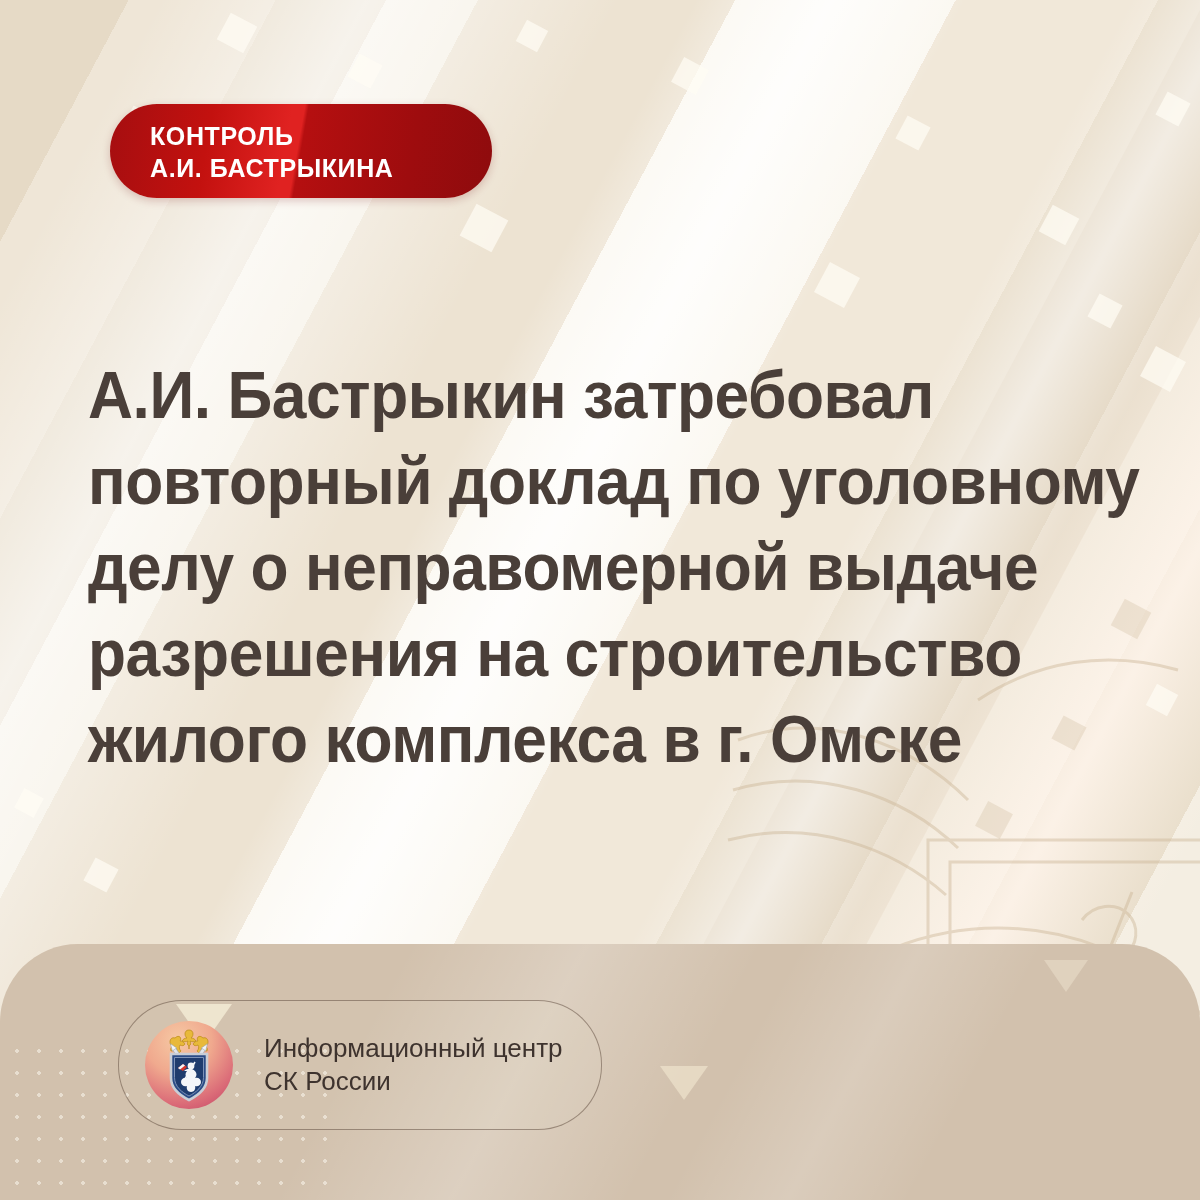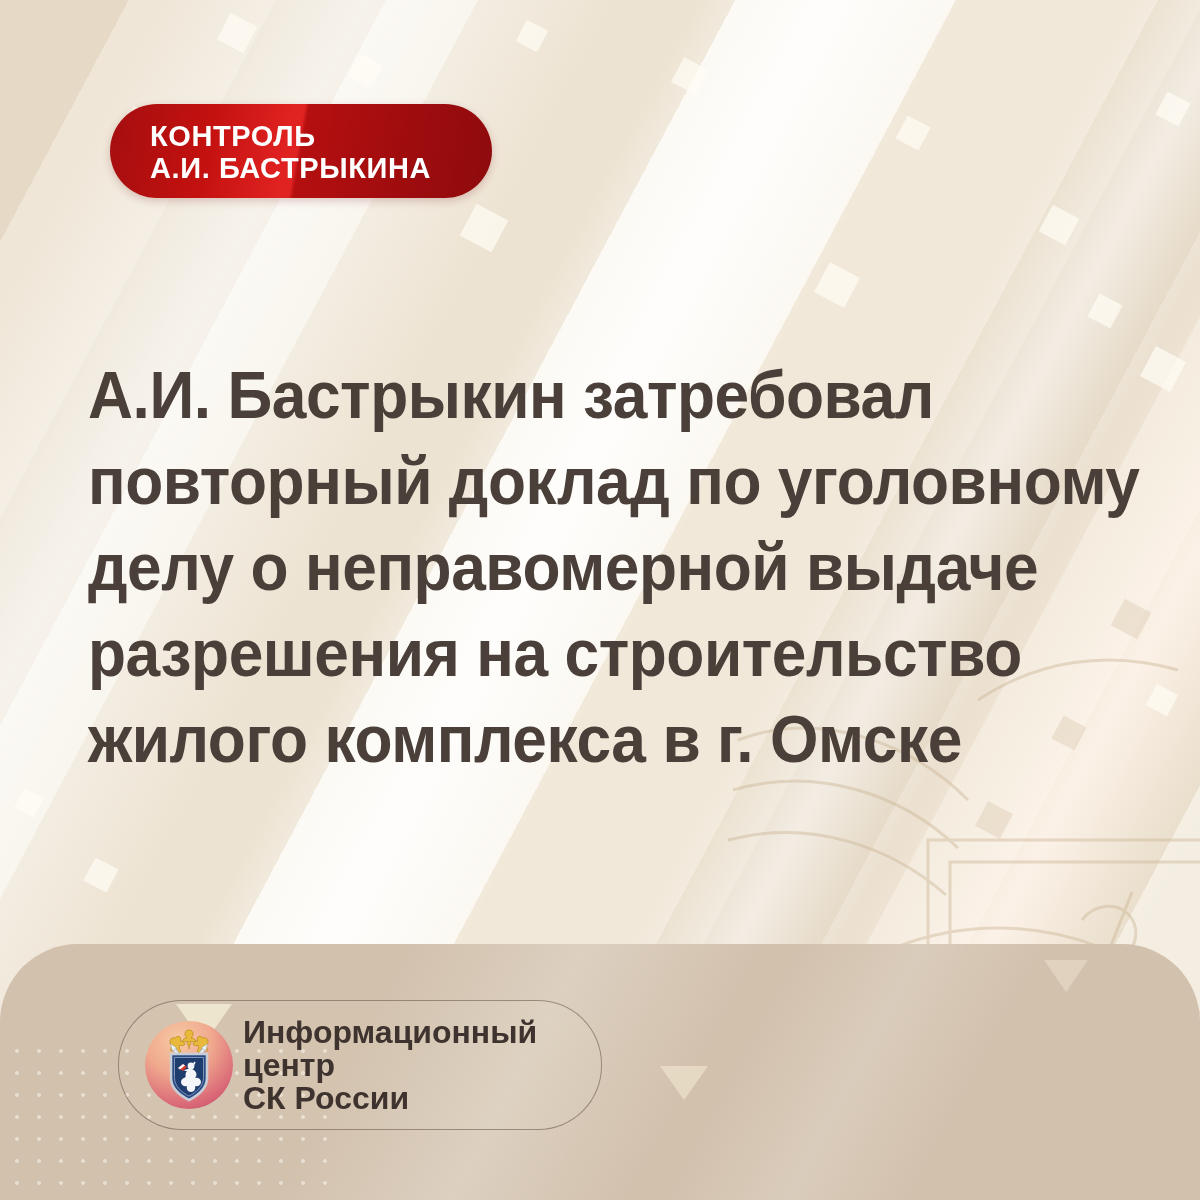--- a/index.html
+++ b/index.html
@@ -128,21 +128,21 @@
     box-shadow: 0 3px 9px rgba(120,20,16,.22);
     overflow: hidden;
   }
   .badge-inner {
     position: absolute;
     left: 40px;
     top: 16px;
     right: 10px;
     color: #ffffff;
     font-weight: 700;
-    font-size: 29px;
+    font-size: 25px;
     line-height: 32px;
     letter-spacing: .6px;
     text-transform: uppercase;
     white-space: pre-line;
   }
 
   
   .headline {
     position: absolute;
     left: 88px;
@@ -224,25 +224,25 @@
     position: relative;
     flex: 0 0 auto;
     width: 88px;
     height: 88px;
     margin-left: 26px;
     border-radius: 50%;
     background: radial-gradient(circle at 38% 22%, #F6C9A4 0%, #F0A98E 38%, #DB6C78 72%, #C03F63 100%);
     overflow: hidden;
   }
   .footer-text {
-    margin-left: 10px;
+    margin-left: 31px;
     color: #3E332E;
-    font-size: 32px;
+    font-size: 26px;
     line-height: 33px;
-    font-weight: 700;
+    font-weight: 400;
     white-space: pre-line;
   }
 </style>
 </head>
 <body>
 
 <div id="poster">
 
   <div class="bg-base"></div>
   <div class="bg-sweep-a"></div>

